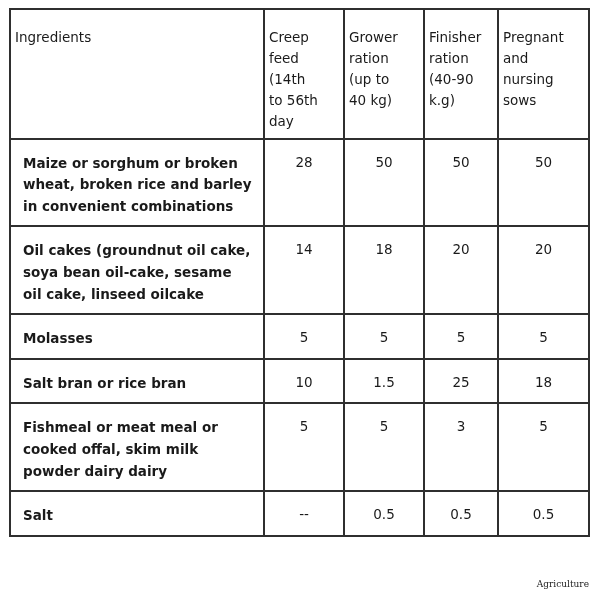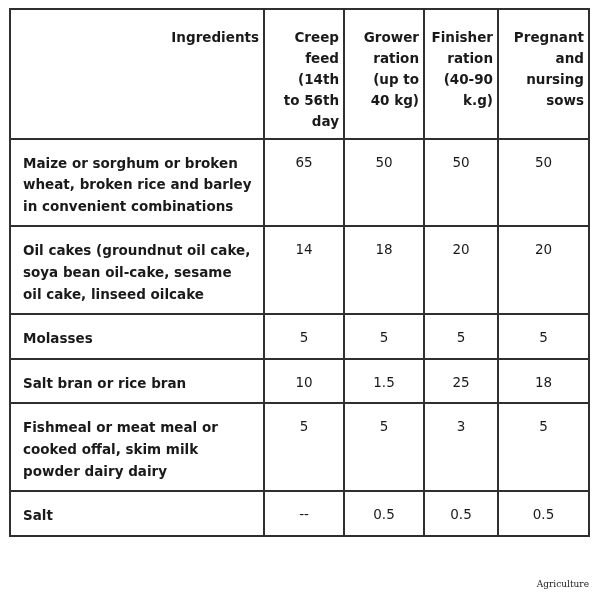--- a/index.html
+++ b/index.html
@@ -23,22 +23,22 @@
     table-layout: fixed;
   }
   .feed-table th,
   .feed-table td {
     border: 2px solid #2f2f2f;
     vertical-align: top;
     overflow: hidden;
   }
   .feed-table th {
     font-size: 13.5px;
-    font-weight: bold;
-    text-align: right;
+    font-weight: normal;
+    text-align: left;
     padding: 17px 4px 6px 4px;
     white-space: pre-line;
     line-height: 1.55;
     height: 100px;
   }
   td.ing {
     font-size: 13.5px;
     font-weight: bold;
     text-align: left;
     padding: 13px 8px 8px 12px;
@@ -95,21 +95,21 @@
 and
 nursing
 sows</th>
     </tr>
   </thead>
   <tbody>
     <tr class="h-lg">
       <td class="ing">Maize or sorghum or broken
 wheat, broken rice and barley
 in convenient combinations</td>
-      <td class="val">65</td>
+      <td class="val">28</td>
       <td class="val">50</td>
       <td class="val">50</td>
       <td class="val">50</td>
     </tr>
     <tr class="h-lg">
       <td class="ing">Oil cakes (groundnut oil cake,
 soya bean oil-cake, sesame
 oil cake, linseed oilcake</td>
       <td class="val">14</td>
       <td class="val">18</td>

